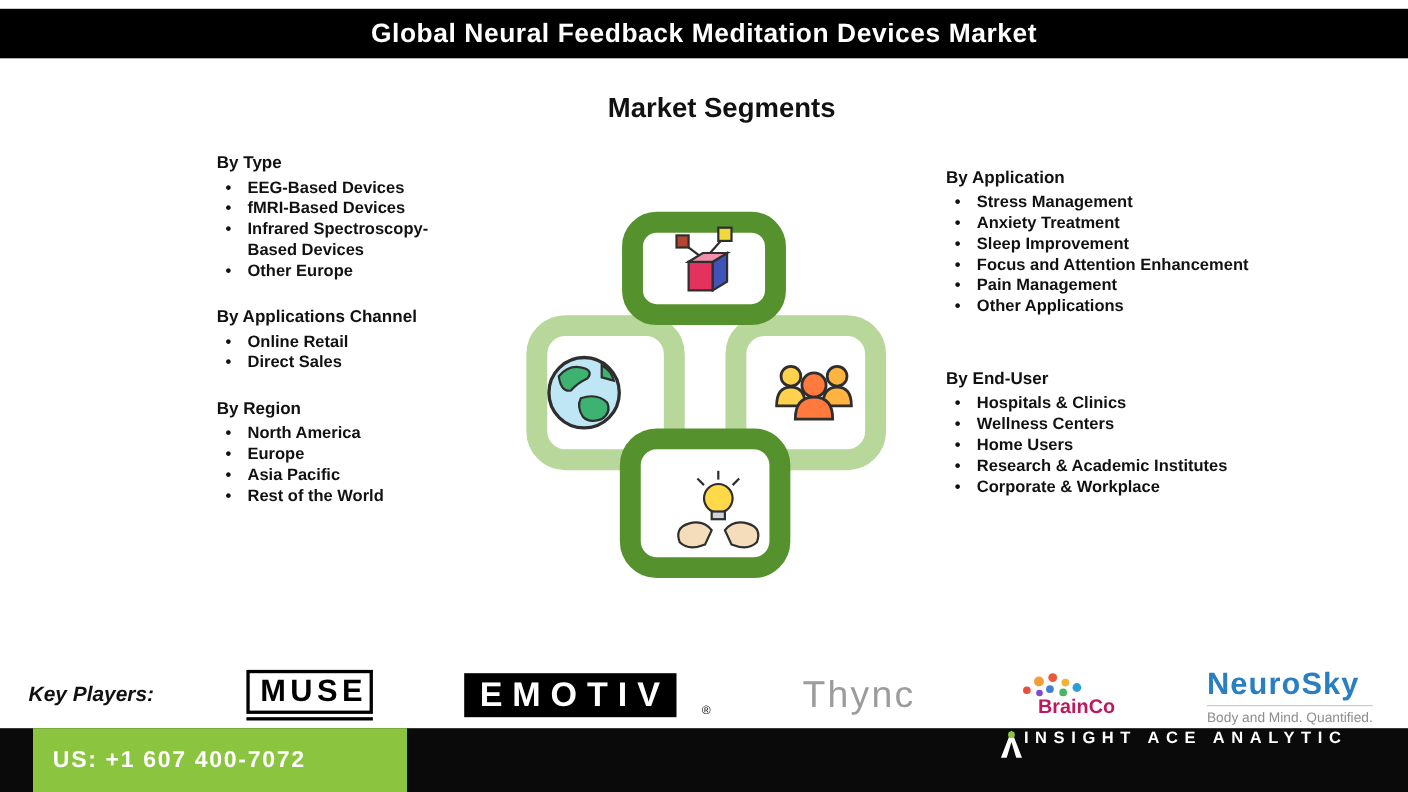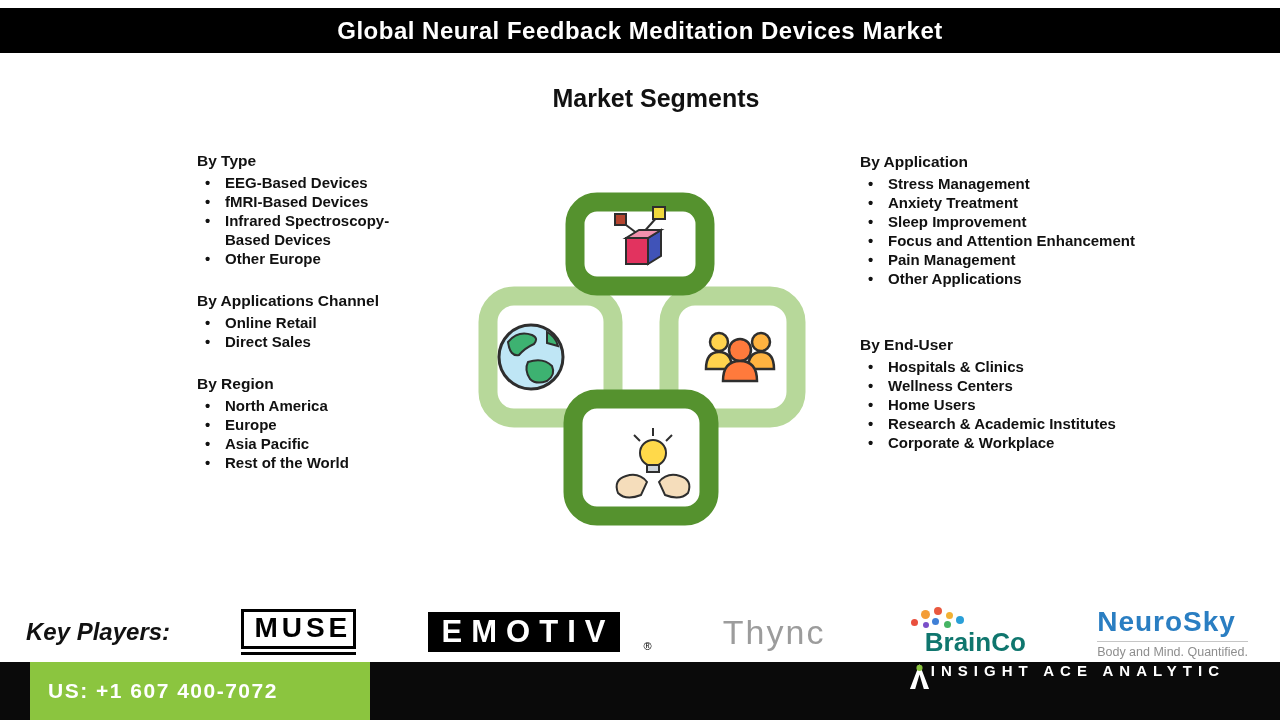--- a/index.html
+++ b/index.html
@@ -9,51 +9,51 @@
   
   .topbar { position:absolute; top:8px; left:0; right:0; height:45px; background:#000;
             display:flex; align-items:center; justify-content:center; }
   .topbar h1 { color:#fff; font-size:24px; font-weight:bold; letter-spacing:0.5px; }
 
   .section-title { position:absolute; top:84px; left:0; right:0; text-align:center;
                    font-size:25px; font-weight:bold; color:#111;padding-left:32px; }
 
   
   .col { position:absolute; color:#111; }
-  .col-left  { left:197px; top:152px; width:225px; }
+  .col-left  { left:197px; top:140px; width:225px; }
   .col-right { left:860px; top:153px; width:335px; }
   .group { margin-bottom:24px; }
   .col-right .group-app { margin-bottom:48px; }
   .group-title { font-size:15.5px; font-weight:bold; margin-bottom:3px; }
   .seg-item { font-size:15px; font-weight:bold; line-height:19px; padding-left:28px; position:relative; }
   .seg-item::before { content:"•"; position:absolute; left:8px; }
 
   
   .center-graphic { position:absolute; left:470px; top:190px; width:340px; height:340px; }
 
   
   .players-row { position:absolute; left:26px; right:32px; top:596px; height:72px;
                  display:flex; align-items:center; justify-content:space-between; }
-  .kp-label { font-size:24px; font-weight:bold; font-style:italic; color:#111; }
+  .kp-label { font-size:19px; font-weight:bold; font-style:italic; color:#111; }
 
   .muse-box { border:3px solid #000; padding:1px 2px 2px 10px; font-weight:bold; font-size:28px;
               letter-spacing:4px; color:#000; line-height:1.1; }
   .muse-underline { height:3px; background:#000; margin-top:3px; }
 
   .emotiv { display:flex; align-items:flex-end;gap:22px; }
   .emotiv-box { background:#000; color:#fff; font-weight:bold; font-size:31px; letter-spacing:9px;
                 padding:4px 6px 4px 14px; line-height:1.05; }
   .emotiv-reg { font-size:11px; color:#000; margin-left:1px; }
 
   .thync { color:#9c9c9c; font-size:34px; letter-spacing:2px; font-weight:normal; }
 
   .brainco { position:relative; padding-top:20px; }
   .bc-dots { position:absolute; top:0; left:14px; width:70px; height:22px; }
   .bc-dots span { position:absolute; border-radius:50%; }
-  .bc-text { font-weight:bold; font-size:26px; color:#0f766e;margin-left:28px; }
+  .bc-text { font-weight:bold; font-size:18px; color:#be185d;margin-left:28px; }
 
   .neurosky { text-align:left; }
   .ns-word { color:#2a7ec2; font-size:28px; font-weight:bold; letter-spacing:1px; }
   .ns-tag { color:#8e8e8e; font-size:12.5px; border-top:1px solid #c6c6c6; margin-top:3px; padding-top:3px; }
 
   
   .footer { position:absolute; left:0; right:0; bottom:0; height:58px; background:#0a0a0a;padding-left:31px; }
   .phone-box { position:absolute; left:30px; top:0; bottom:0; width:340px; background:#8bc53f;
                display:flex; align-items:center; padding-left:18px; }
   .phone-box span { color:#fff; font-weight:bold; font-size:21px; letter-spacing:1.5px; }

